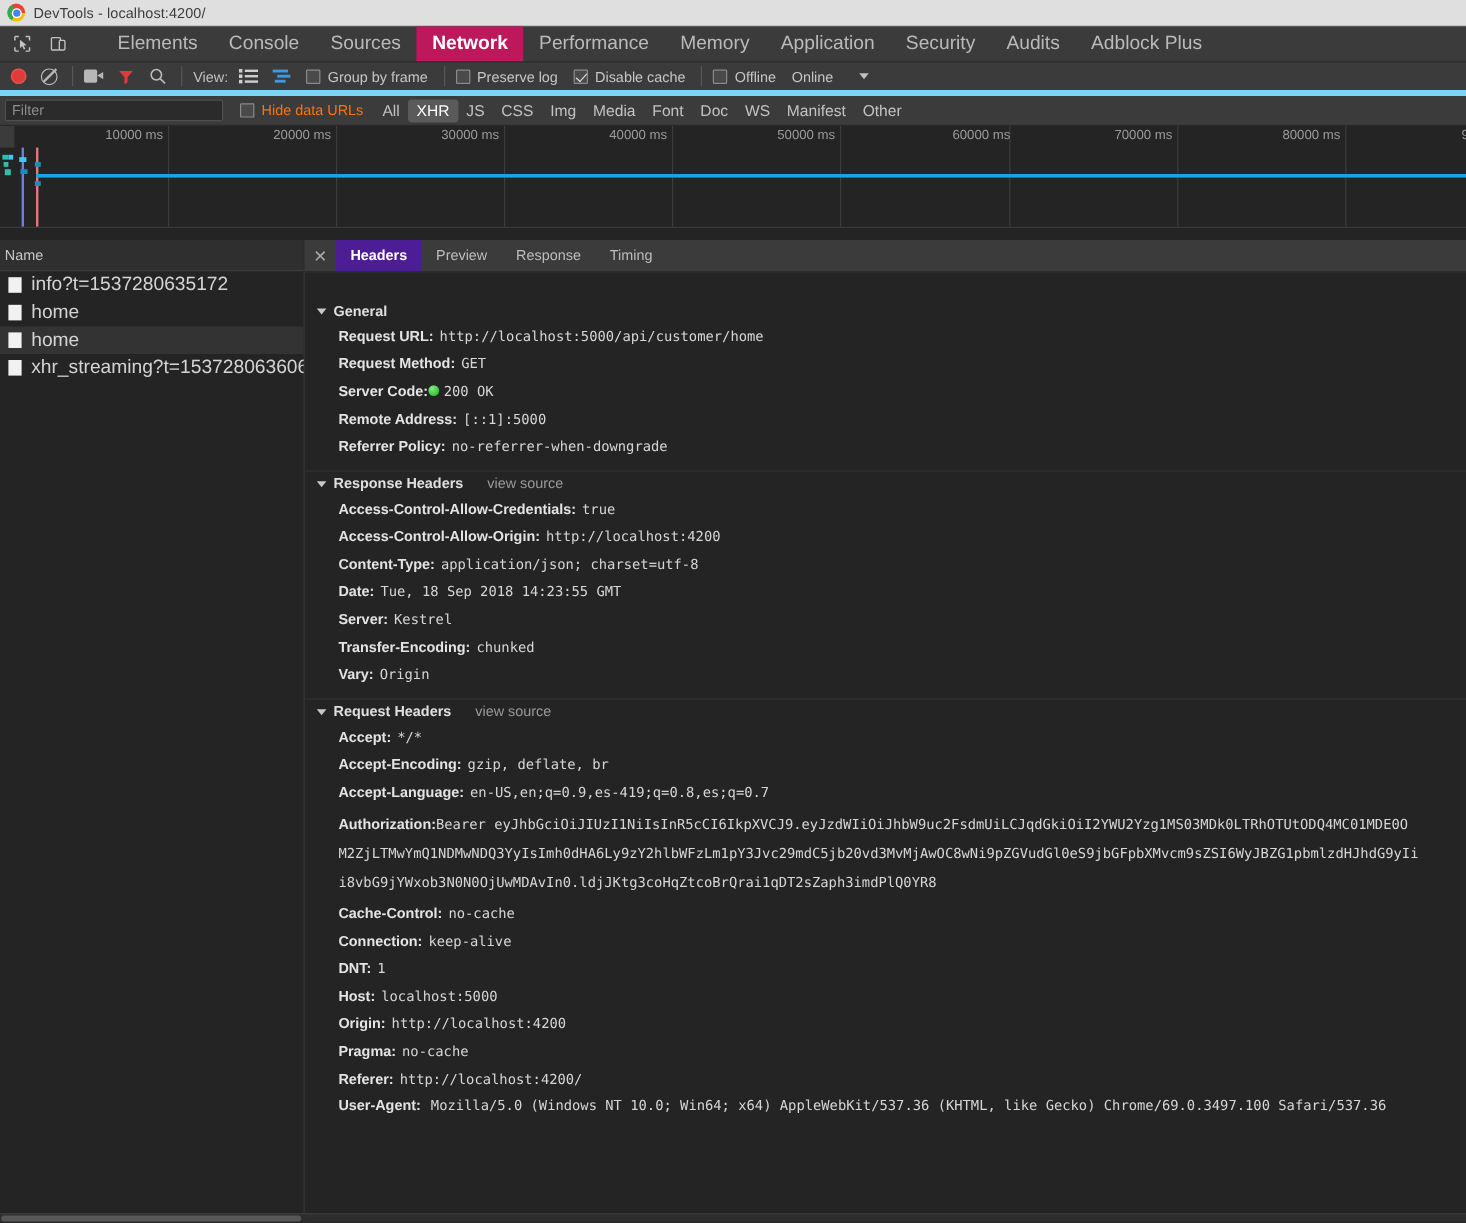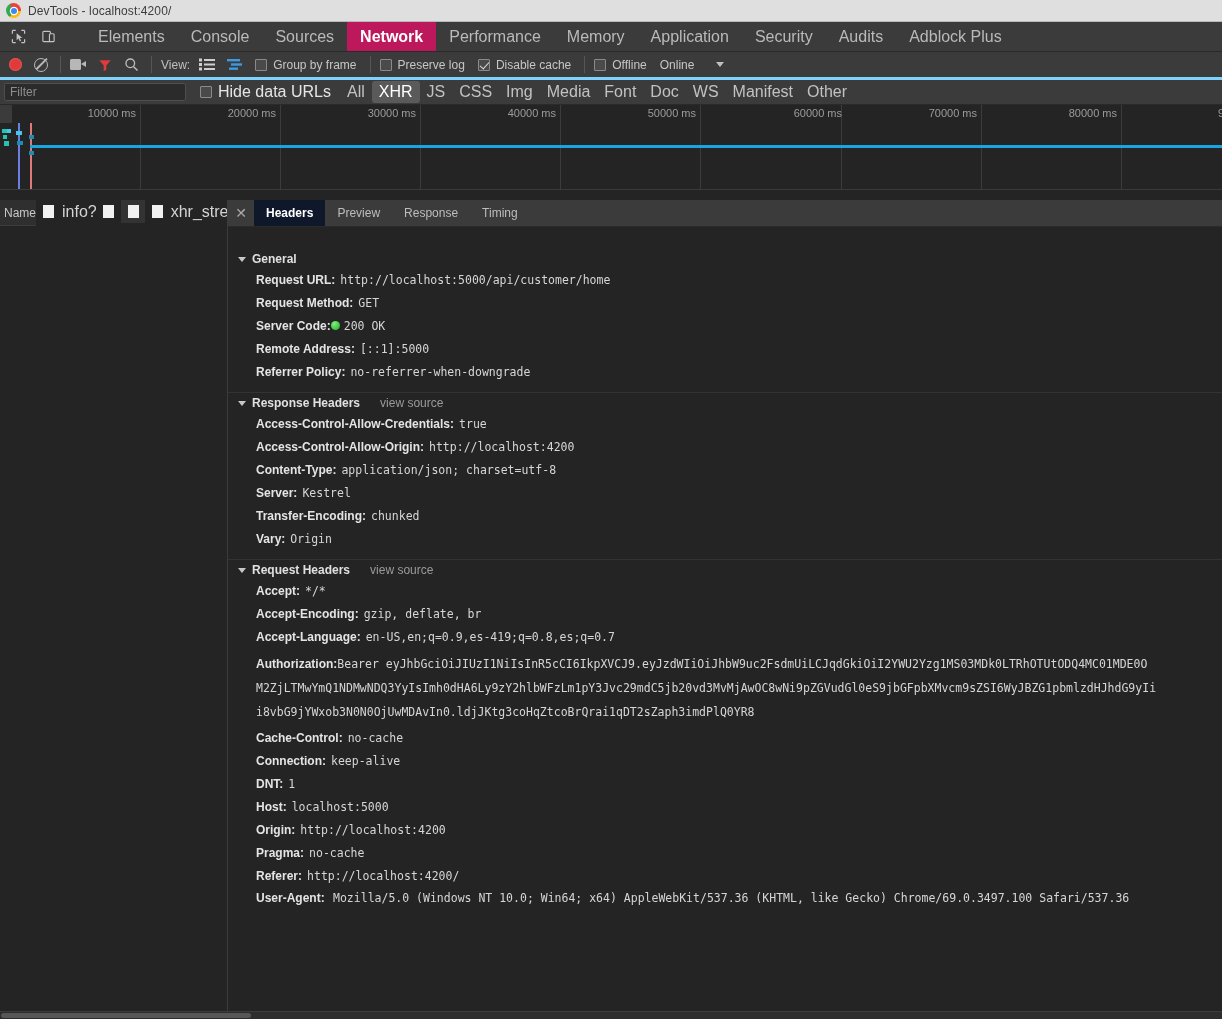--- a/index.html
+++ b/index.html
@@ -93,21 +93,21 @@
     font-weight: bold;
   }
 
   
   .nettoolbar {
     height: 28px;
     background: #3b3b3b;
     display: flex;
     align-items: center;
     padding-left: 9px;
-    border-bottom: 3px solid #7dd3fc;
+    border-bottom: 5px solid #7dd3fc;
     gap: 0px;
   }
   .tb-item {
     display: flex; align-items: center; justify-content: center;
     height: 20px;
     margin-right: 12px;
   }
   .record-dot {
     width: 13px; height: 13px;
     border-radius: 50%;
@@ -216,30 +216,30 @@
     color: #d0d0d0;
     font-family: "Liberation Sans", sans-serif;
     font-size: 12px;
     padding: 0 5px;
     outline: none;
   }
   .filter-input::placeholder { color: #8d8d8d; }
   .hide-data {
     display: flex; align-items: center; gap: 6px;
     margin-left: 14px; margin-right: 9px;
-    font-size: 16px; color: #e5e5e5;
+    font-size: 12px; color: #f97316;
     white-space: nowrap;
   }
   .type-filters {
     display: flex;
     align-items: center;
     gap: 0px;
   }
   .type-chip {
-    font-size: 16px;
+    font-size: 13px;
     color: #c2c2c2;
     padding: 2px 7px;
     border-radius: 3px;
     white-space: nowrap;
   }
   .type-chip.selected {
     background: #5a5a5a;
     color: #fff;
   }
 
@@ -298,25 +298,25 @@
 
   
   .content {
     position: absolute;
     top: 200px; left: 0; right: 0; bottom: 0;
     display: flex;
   }
 
   
   .reqlist {
-    width: 228px;
+    width: 254px;
     background: #242424;
     border-right: 1px solid #3c3c3c;
     display: flex;
-    flex-direction: row;
+    flex-direction: column;
   }
   .reqlist-header {
     height: 26px;
     background: #2f2f2f;
     display: flex;
     align-items: center;
     padding-left: 4px;
     font-size: 12px;
     color: #c8c8c8;
     border-bottom: 1px solid #3c3c3c;
@@ -361,21 +361,21 @@
     font-size: 14px;
   }
   .dtab {
     display: flex; align-items: center;
     padding: 0 12px;
     font-size: 12px;
     color: #bdbdbd;
     white-space: nowrap;
   }
   .dtab.active {
-    background: #0f172a;
+    background: #4c1d95;
     color: #fff;
     font-weight: bold;
   }
 
   .detail-body {
     flex: 1;
     overflow: hidden;
     padding-top: 22px;
   }
   .section-title {
@@ -705,20 +705,24 @@
       </div>
       <div class="hrow">
         <span class="hname">Access-Control-Allow-Origin:</span>
         <span class="hval">http://localhost:4200</span>
       </div>
       <div class="hrow">
         <span class="hname">Content-Type:</span>
         <span class="hval">application/json; charset=utf-8</span>
       </div>
       <div class="hrow">
+        <span class="hname">Date:</span>
+        <span class="hval">Tue, 18 Sep 2018 14:23:55 GMT</span>
+      </div>
+      <div class="hrow">
         <span class="hname">Server:</span>
         <span class="hval">Kestrel</span>
       </div>
       <div class="hrow">
         <span class="hname">Transfer-Encoding:</span>
         <span class="hval">chunked</span>
       </div>
       <div class="hrow">
         <span class="hname">Vary:</span>
         <span class="hval">Origin</span>

